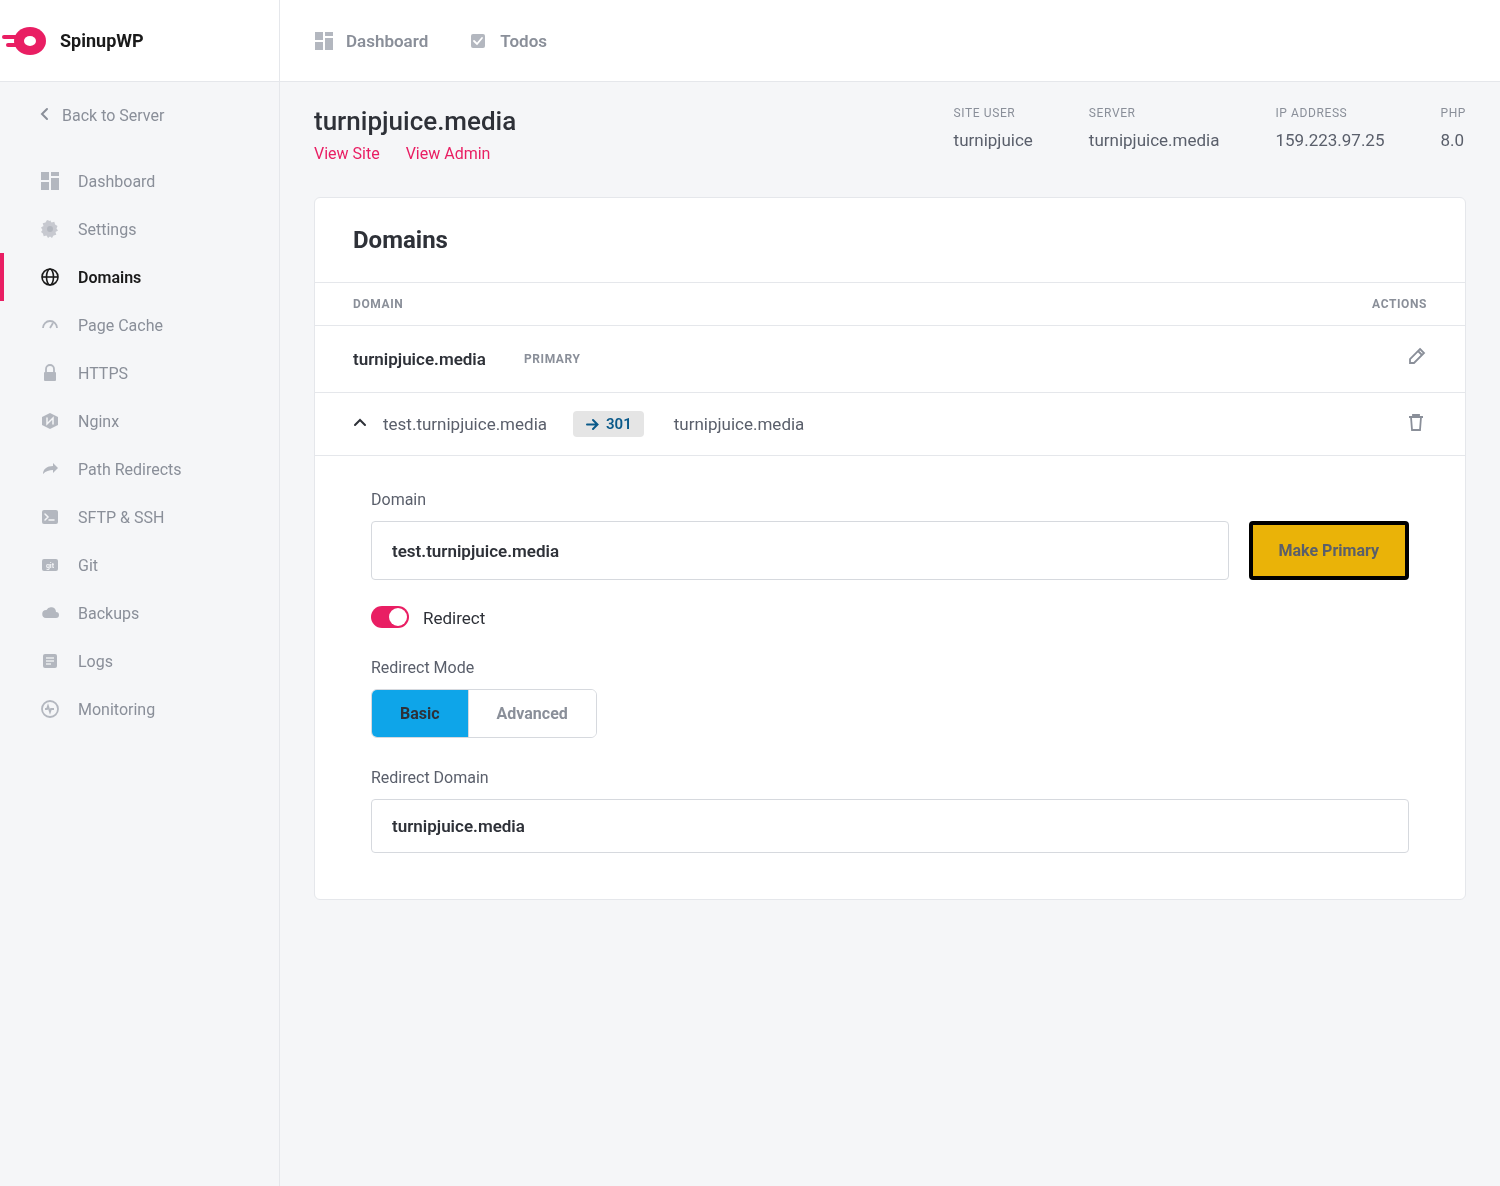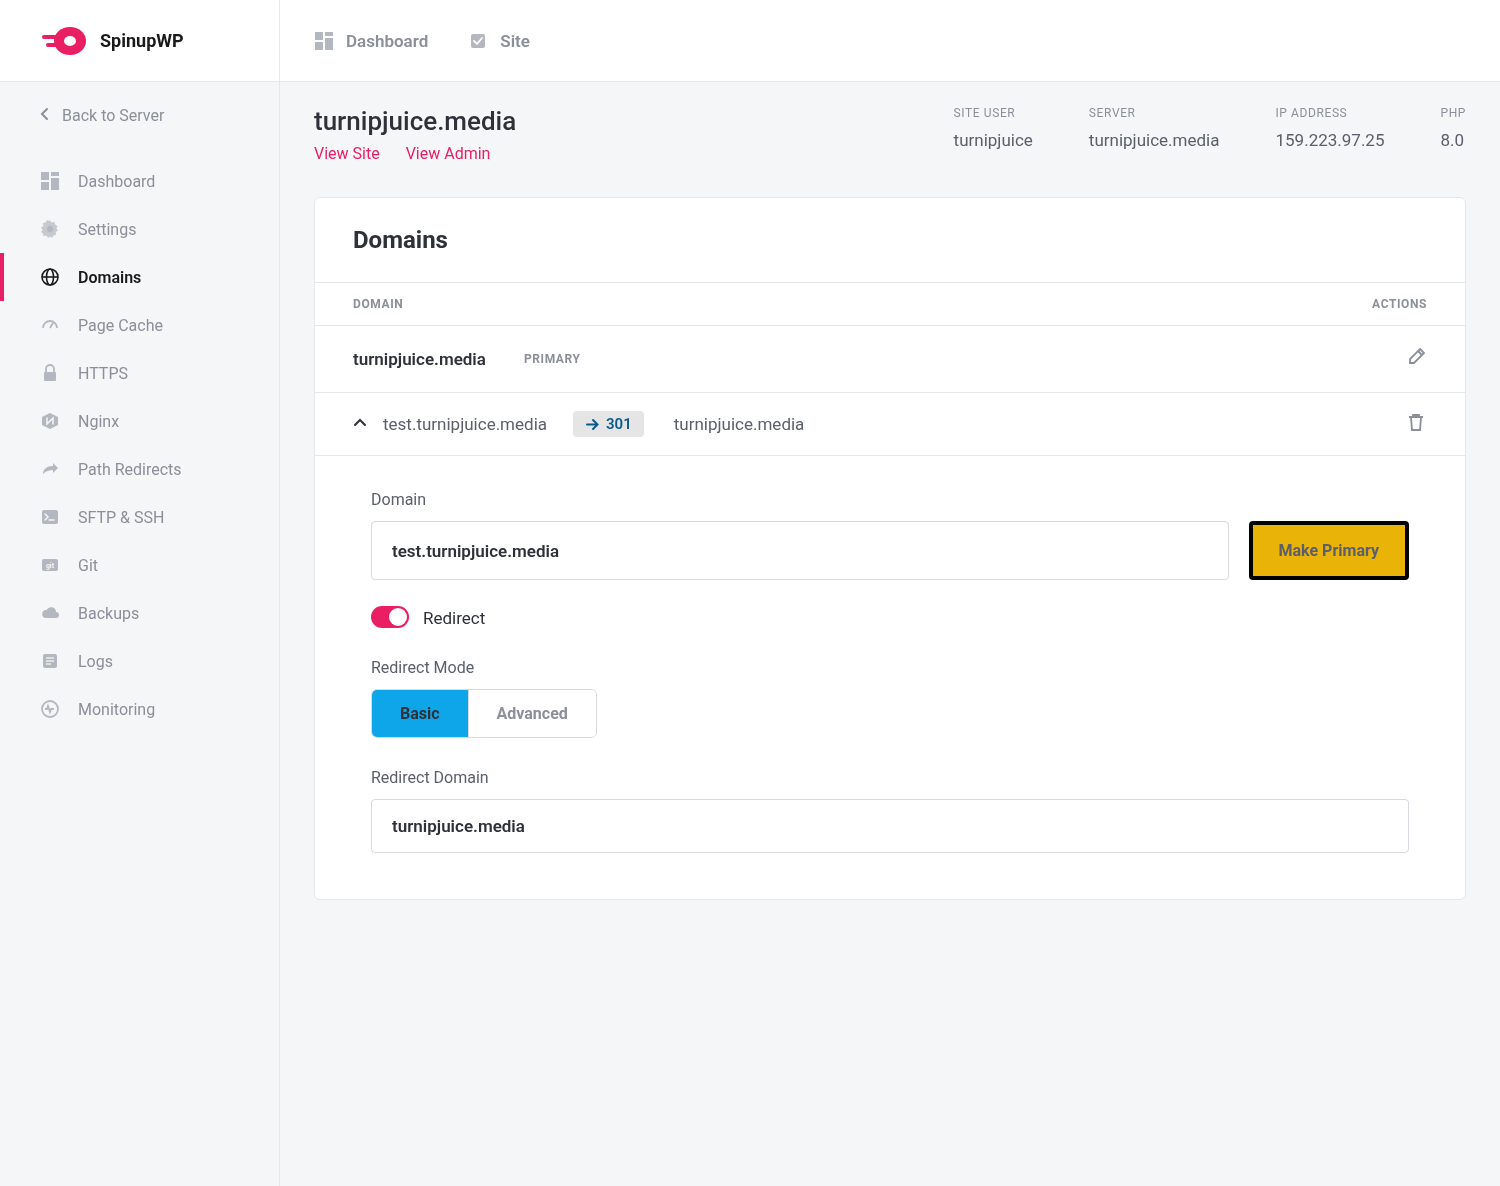--- a/index.html
+++ b/index.html
@@ -1,19 +1,19 @@
 <!DOCTYPE html>
 <html><head>
 <meta charset="utf-8">
 <style>
 * { margin: 0; padding: 0; box-sizing: border-box; }
 body { font-family: -apple-system, BlinkMacSystemFont, "Segoe UI", Roboto, sans-serif; background: #fff; color: #1a1a1a; }
 .app { display: flex; height: 100vh; }
 .sidebar { width: 280px; background: #f5f6f8; border-right: 1px solid #e5e7eb; display: flex; flex-direction: column; }
-.logo-area { height: 82px; display: flex; align-items: center; padding-left: 40px; border-bottom: 1px solid #e5e7eb; background: #fff; }
+.logo-area { height: 82px; display: flex; align-items: center; border-bottom: 1px solid #e5e7eb; background: #fff; }
 .logo-mark { width: 48px; height: 32px; margin-right: 12px; position: relative; }
 .logo-mark svg { width: 48px; height: 32px; }
 .logo-text { font-weight: 700; font-size: 18px; color: #1a1a1a; }
 .back-link { display: flex; align-items: center; padding: 24px 40px; color: #8a8f99; font-size: 16px; cursor: pointer; }
 .back-link .chev { margin-right: 12px; }
 .nav { list-style: none; padding-top: 8px; }
 .nav-item { display: flex; align-items: center; padding: 14px 40px; color: #8a8f99; font-size: 16px; cursor: pointer; position: relative; }
 .nav-item.active { color: #1a1a1a; font-weight: 600; }
 .nav-item.active::before { content: ""; position: absolute; left: 0; top: 0; bottom: 0; width: 4px; background: #e91e63; }
 .nav-icon { width: 20px; height: 20px; margin-right: 18px; display: inline-flex; align-items: center; justify-content: center; }
@@ -210,21 +210,21 @@
           </span>
         <span>Dashboard</span>
       </div>
       <div class="topbar-item">
         <span class="nav-icon">
             <svg viewBox="0 0 18 18" fill="none" stroke="#b3b7bf" stroke-width="1.8">
               <rect x="2" y="2" width="14" height="14" rx="2" fill="#b3b7bf" stroke="none"></rect>
               <path d="M5 9l3 3 5-6" stroke="#fff" stroke-linecap="round"></path>
             </svg>
           </span>
-        <span>Site</span>
+        <span>Todos</span>
       </div>
     </div>
 
     <div class="site-header">
       <div class="site-title-col">
         <div class="site-title">turnipjuice.media</div>
         <div class="site-links">
           <a class="site-link">View Site</a>
           <a class="site-link">View Admin</a>
         </div>

